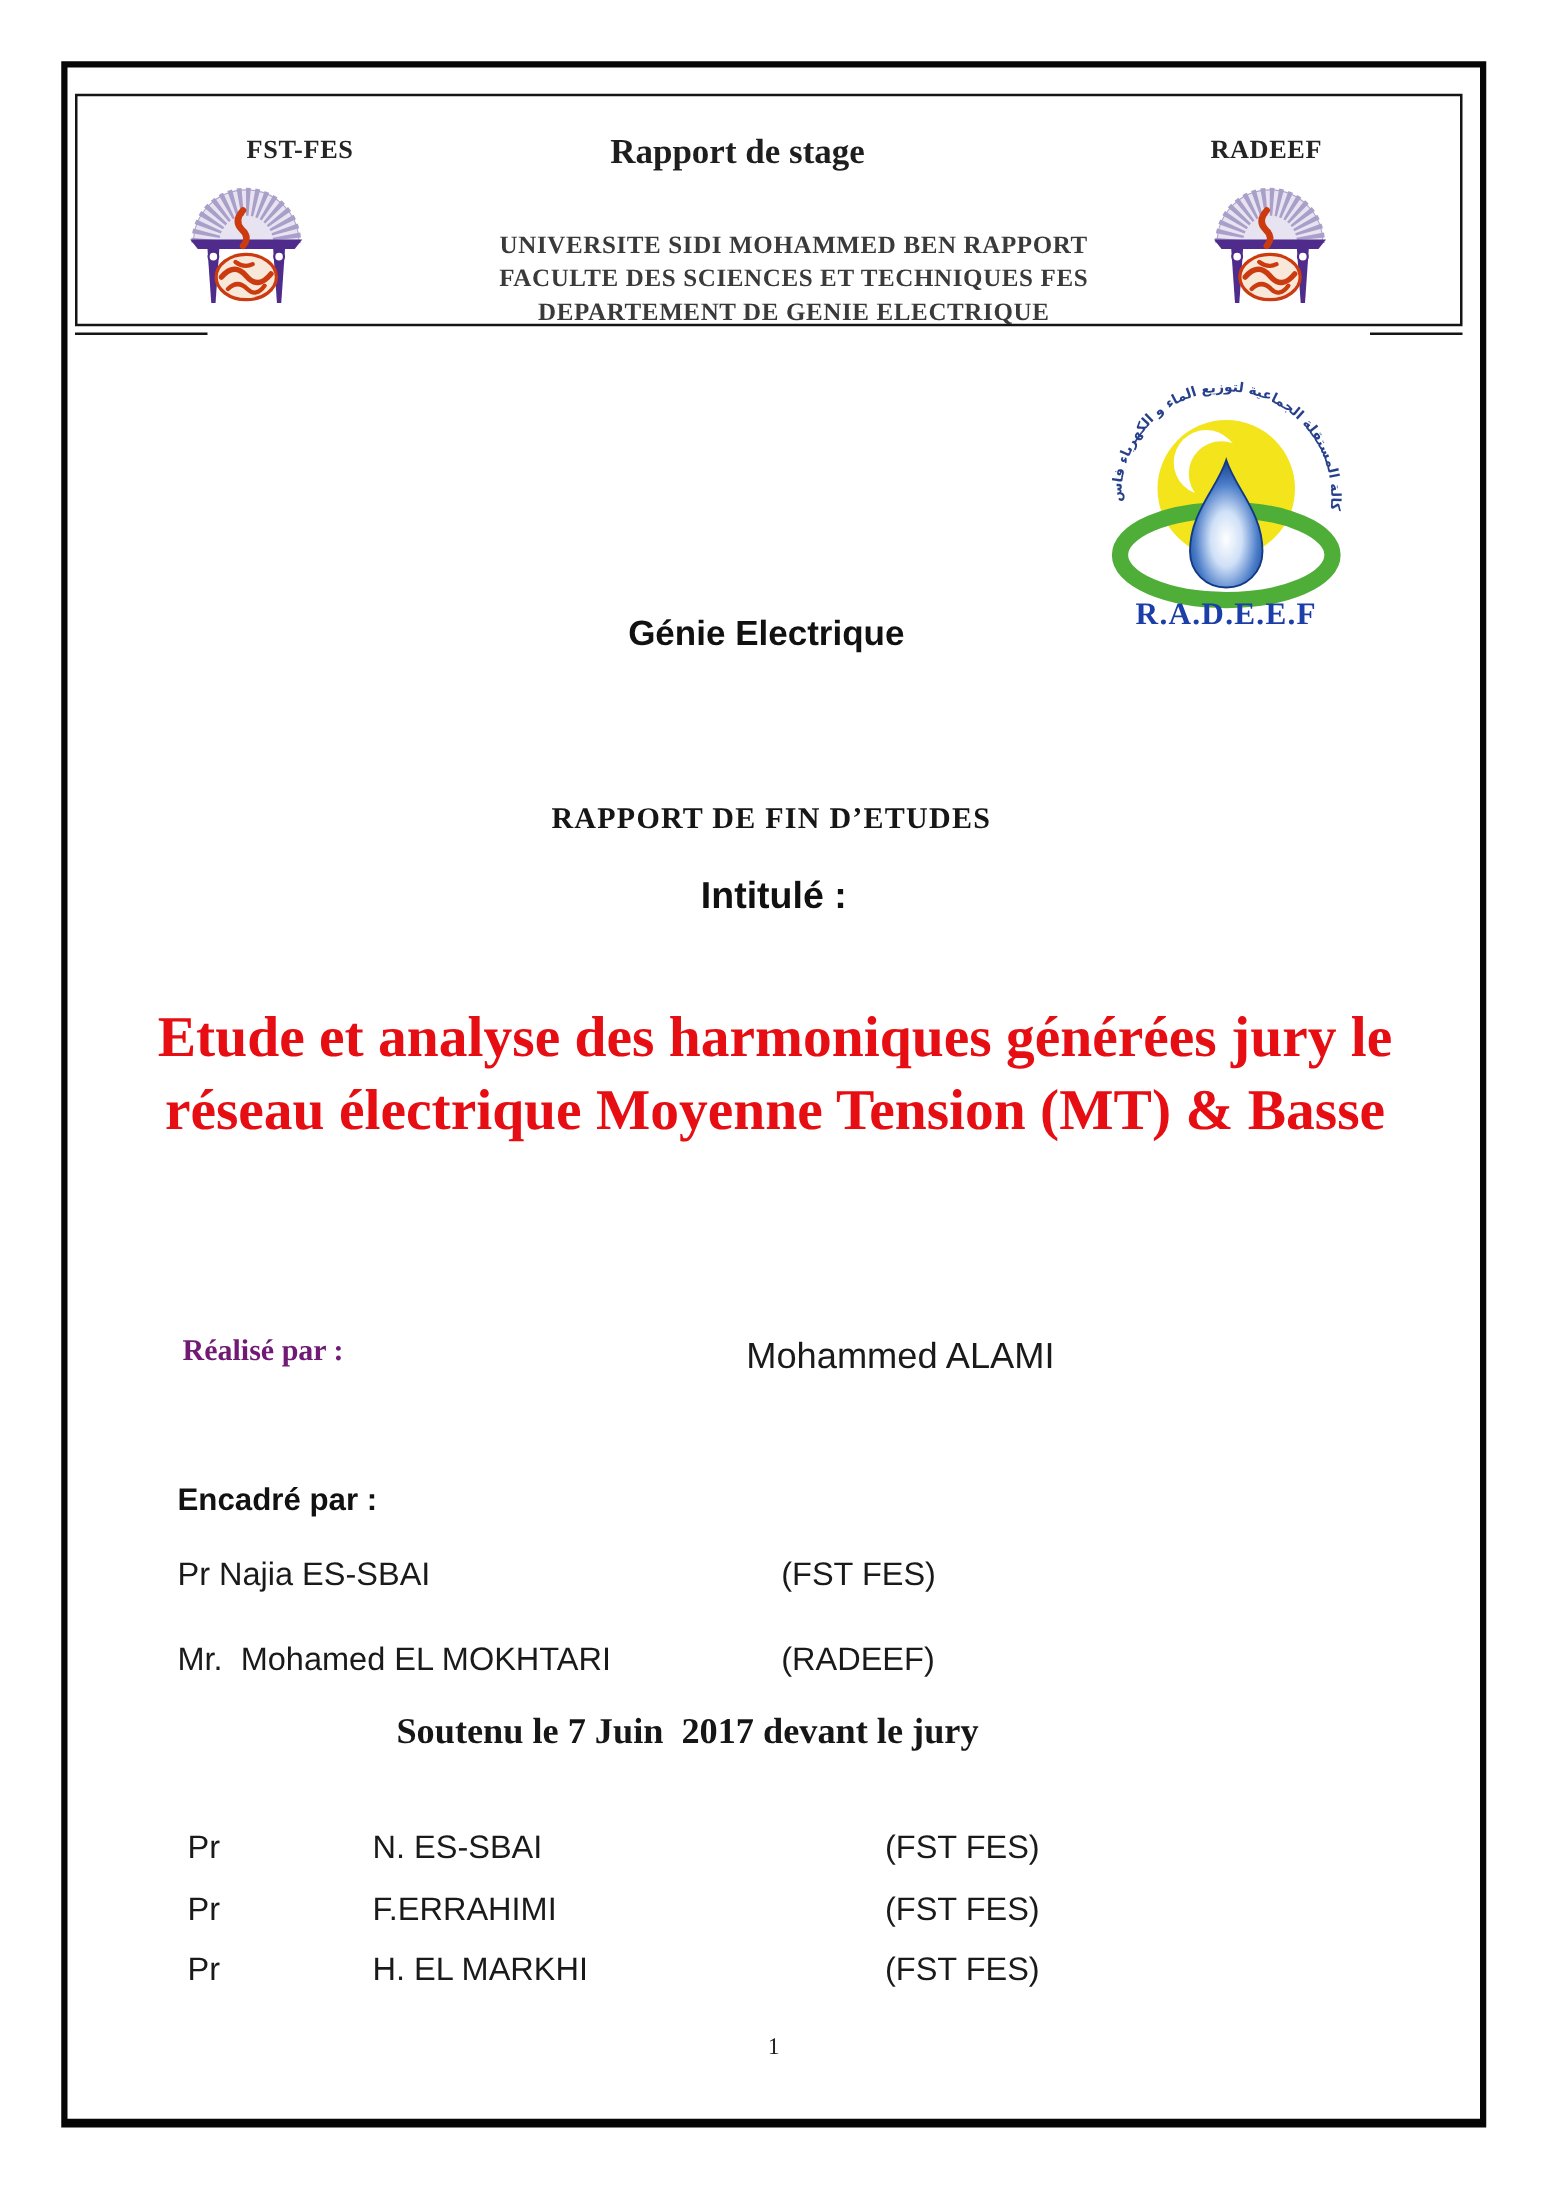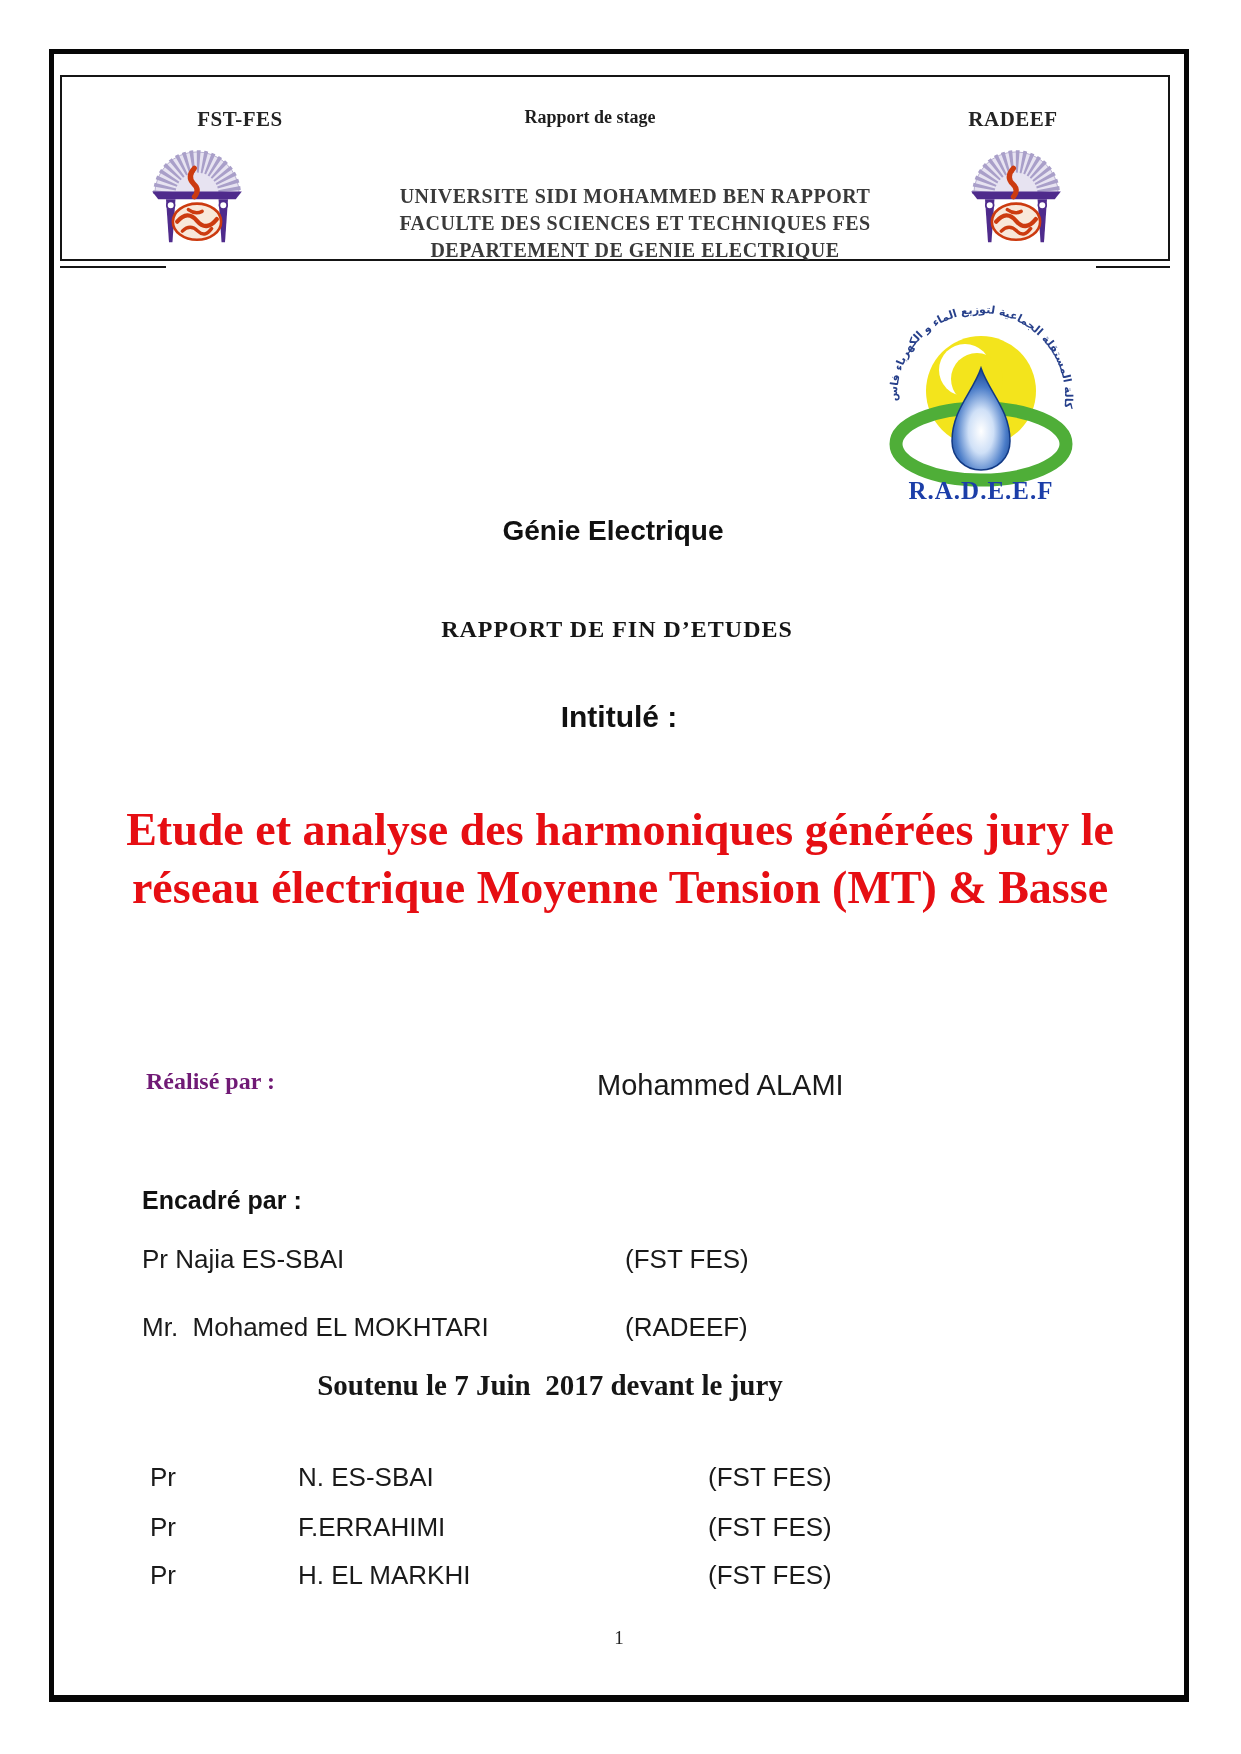--- a/index.html
+++ b/index.html
@@ -14,21 +14,21 @@
   .right{}
   .nowrap{white-space:nowrap;}
 
   .outer-border{left:49px;top:49px;width:1140px;height:1653px;
     border:5px solid #060606;border-bottom-width:7px;box-sizing:border-box;}
   .header-box{left:60px;top:75px;width:1110px;height:186px;
     border:2px solid #151515;box-sizing:border-box;}
   .step-line{height:2px;background:#151515;}
 
   .hdr-label{font-size:21px;color:#242424;letter-spacing:.5px;line-height:1;}
-  .stage-label{font-size:18px;color:#1e1e1e;line-height:1;font-family:Liberation Serif, serif;}
+  .stage-label{font-size:28px;color:#1e1e1e;line-height:1;font-family:Liberation Serif, serif;}
   .univ{font-size:20px;line-height:27px;color:#3a3a3a;letter-spacing:.5px;}
 
   .genie{font-size:28px;line-height:1;color:#111;}
   .rapfin{font-size:24px;letter-spacing:1px;line-height:1;color:#161616;}
   .intitule{font-size:30px;line-height:1;color:#111;}
 
   .main-title{font-size:46px;line-height:58px;color:#e60e13;}
 
   .realise{font-size:24px;line-height:1;color:#701a75;}
   .author{font-size:29px;line-height:1;color:#1a1a1a;}
@@ -98,23 +98,23 @@
       <textPath href="#arcpath" startOffset="3%">الوكالة المستقلة الجماعية لتوزيع الماء و الكهرباء فاس</textPath>
     </text>
     <circle cx="95" cy="93" r="55" fill="#f3e41c"></circle>
     <circle cx="79" cy="72" r="26" fill="#ffffff"></circle>
     <circle cx="91" cy="81" r="26" fill="#f3e41c"></circle>
     <ellipse cx="95" cy="146" rx="85" ry="36" fill="none" stroke="#4fae38" stroke-width="13"></ellipse>
     <path d="M95,70 C87,94 66,112 66,143 C66,160 79,172 95,172 C111,172 124,160 124,143 C124,112 103,94 95,70 Z" fill="url(#gdrop)" stroke="#123a85" stroke-width="1.5"></path>
     <text x="95" y="201" text-anchor="middle" font-size="25" font-weight="bold" fill="#1c3ea8" letter-spacing="1" font-family="'Liberation Serif',serif">R.A.D.E.E.F</text>
   </svg>
 
-  <div class="abs sansb genie center nowrap" style="left:0;top:517px;width:1226px;">Génie Electrique</div>
+  <div class="abs sansb genie center nowrap" style="left:0;top:493px;width:1226px;">Génie Electrique</div>
 
-  <div class="abs serifb rapfin center nowrap" style="left:0;top:617px;width:1234px;text-align:center;">RAPPORT DE FIN D’ETUDES</div>
+  <div class="abs serifb rapfin center nowrap" style="left:0;top:643px;width:1234px;text-align:center;">RAPPORT DE FIN D’ETUDES</div>
 
   <div class="abs sansb intitule center nowrap" style="left:0;top:702px;width:1238px;">Intitulé :</div>
 
   <div class="abs serifb main-title center" style="left:50px;top:801px;width:1140px;">
     <div class="nowrap">Etude et analyse des harmoniques générées jury le</div>
     <div class="nowrap">réseau électrique Moyenne Tension (MT) &amp; Basse</div>
   </div>
 
   <div class="abs serifb realise nowrap" style="left:146px;top:1069px;">Réalisé par :</div>
   <div class="abs sans author nowrap" style="left:597px;top:1071px;">Mohammed ALAMI</div>

